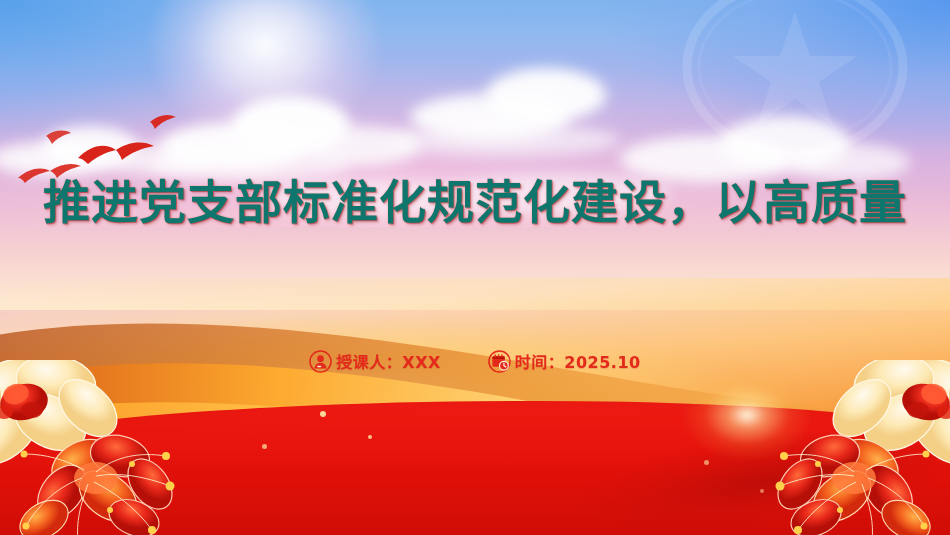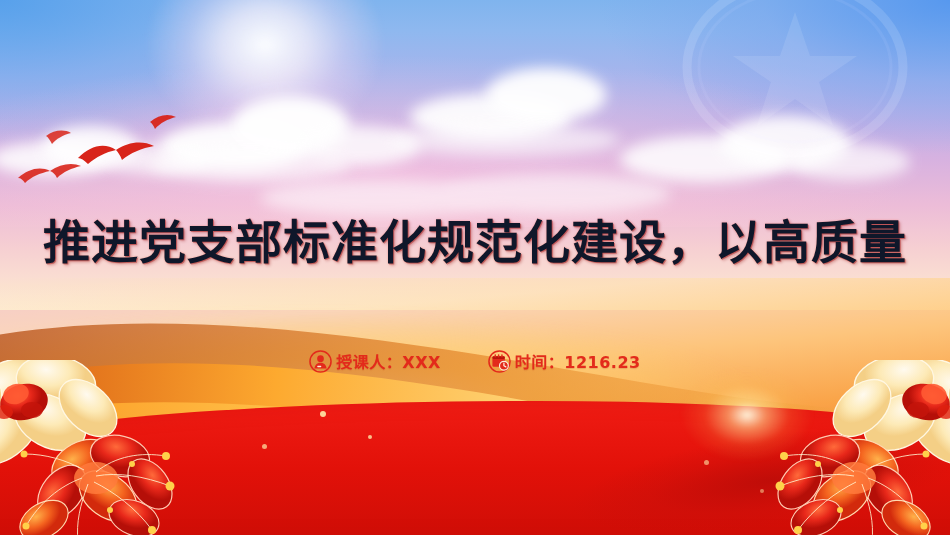--- a/index.html
+++ b/index.html
@@ -111,27 +111,26 @@
   .title-block{
     position:absolute; left:0; right:0; top:176px;
     text-align:center; z-index:20;
   }
   .title-line{
     font-family:"DejaVu Sans","Liberation Sans",sans-serif;
     font-size:47px;
     font-weight:bold;
     line-height:53px;
     letter-spacing:1px;
-    color:#0f172a;
+    color:#0f766e;
     text-shadow:
       1px 1px 0 rgba(150,0,0,.35),
       2px 2px 3px rgba(140,0,0,.30),
       0 0 2px rgba(255,80,50,.4);
     white-space:nowrap;
-    margin-top:40px;
   }
 
   .meta-row{
     position:absolute; left:0; right:0; top:349px;
     display:flex; justify-content:center; align-items:center;
     gap:47px; z-index:20;
   }
   .meta-item{ display:flex; align-items:center; gap:4px; }
   .meta-icon{
     width:23px; height:23px; flex:0 0 auto; display:block;
@@ -392,18 +391,18 @@
           <circle cx="12" cy="12" r="11" fill="none" stroke="#e32a1b" stroke-width="1.6"></circle>
           <rect x="4.6" y="6.6" width="13" height="11" rx="1.6" fill="#e32a1b"></rect>
           <rect x="4.6" y="6.6" width="13" height="2.8" rx="1.2" fill="#b8140a"></rect>
           <rect x="6.8" y="4.4" width="1.5" height="3.4" rx=".7" fill="#e32a1b"></rect>
           <rect x="10.3" y="4.4" width="1.5" height="3.4" rx=".7" fill="#e32a1b"></rect>
           <rect x="13.8" y="4.4" width="1.5" height="3.4" rx=".7" fill="#e32a1b"></rect>
           <circle cx="16.6" cy="16.4" r="4.6" fill="#e32a1b" stroke="#fdf0e0" stroke-width="1.2"></circle>
           <path d="M16.6 13.8 L16.6 16.4 L18.6 17.6" fill="none" stroke="#fdf0e0" stroke-width="1.3" stroke-linecap="round"></path>
         </svg>
       </span>
-      <span class="meta-text">时间：1216.23</span>
+      <span class="meta-text">时间：2025.10</span>
     </div>
 
   </div>
 
 </div>
 
 </body></html>

